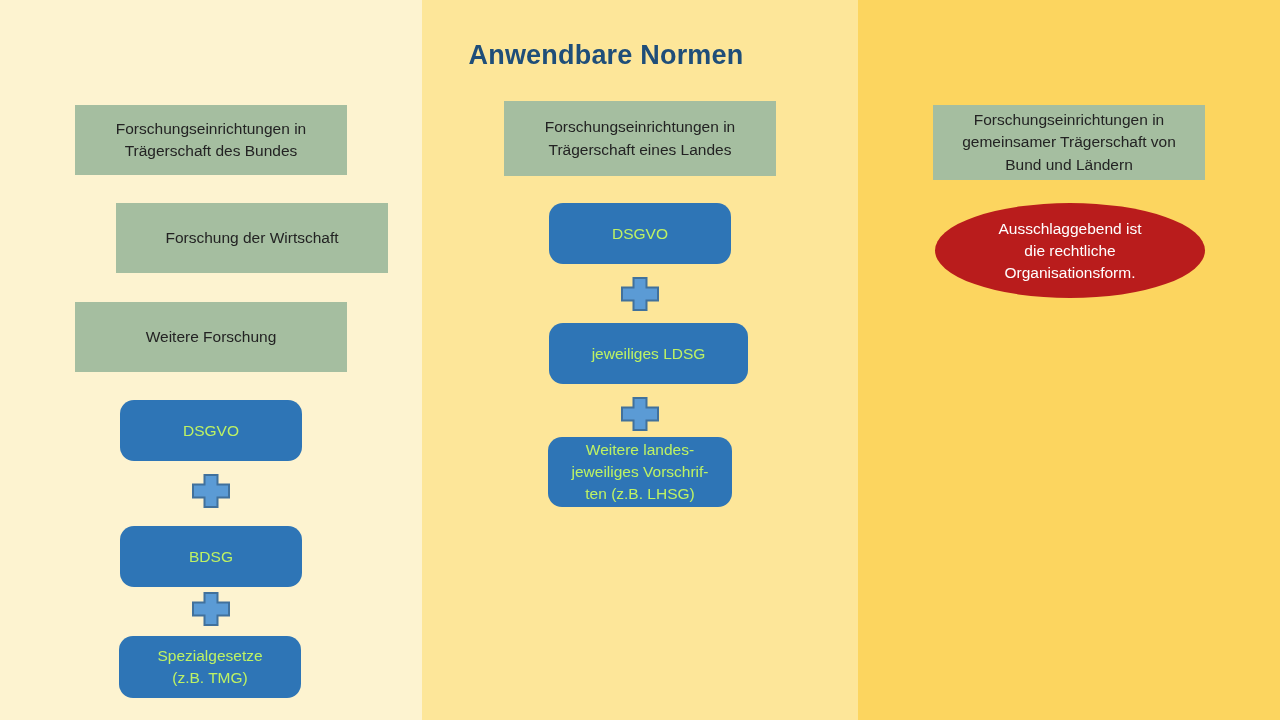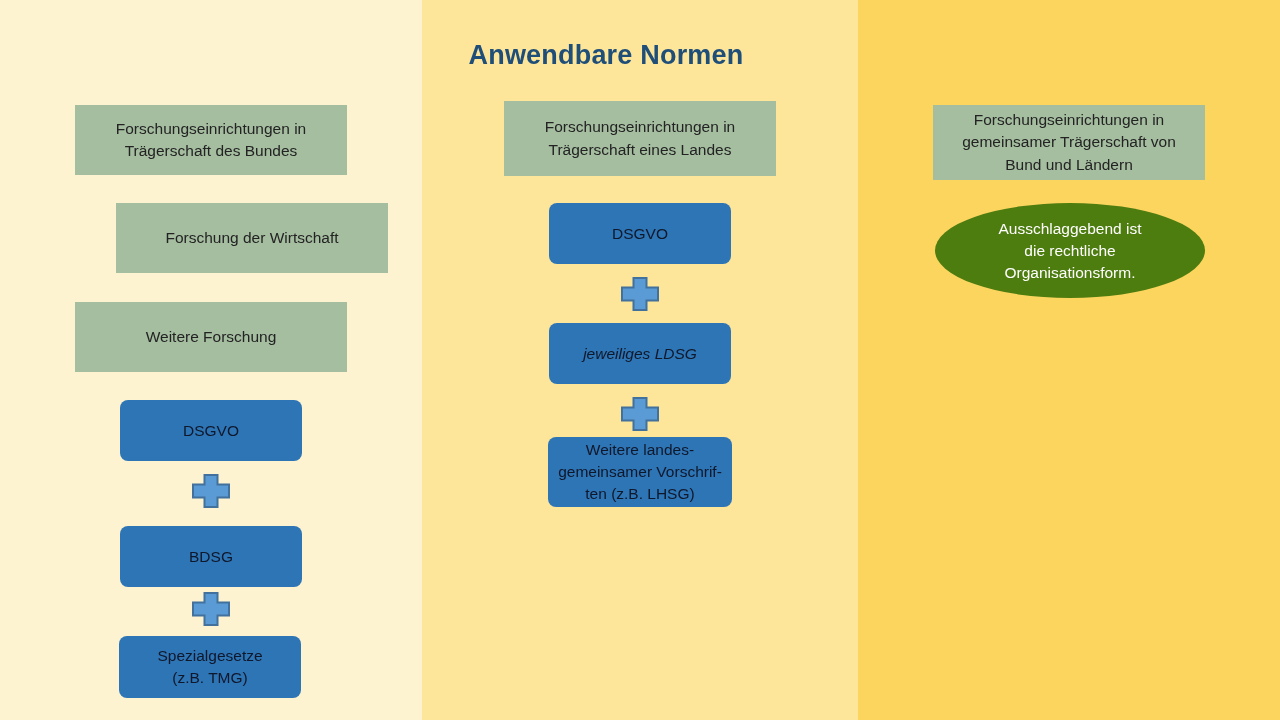--- a/index.html
+++ b/index.html
@@ -28,32 +28,32 @@
     background: #A5BEA0; color: #232323;
     font-size: 15.5px; line-height: 1.45; padding: 4px 10px;
   }
   .g1 { left: 75px;  top: 105px; width: 272px; height: 70px; }
   .g2 { left: 75px;  top: 203px; width: 272px; height: 70px; margin-left: 41px; }
   .g3 { left: 75px;  top: 302px; width: 272px; height: 70px; }
   .g4 { left: 504px; top: 101px; width: 272px; height: 75px; }
   .g5 { left: 933px; top: 105px; width: 272px; height: 75px; }
 
   .bbox {
-    background: #2E75B6; color: #0f172a; border-radius: 8px;
+    background: #2E75B6; color: #bef264; border-radius: 14px;
     font-size: 15.5px; line-height: 1.4; padding: 8px 8px;
   }
   .b1 { left: 120px; top: 400px; width: 182px; height: 61px; }
   .b2 { left: 120px; top: 518px; width: 182px; height: 61px; margin-top: 8px; }
   .b3 { left: 119px; top: 636px; width: 182px; height: 62px; }
   .b4 { left: 549px; top: 203px; width: 182px; height: 61px; }
-  .b5 { left: 549px; top: 323px; width: 182px; height: 61px; font-style: italic; }
+  .b5 { left: 549px; top: 323px; width: 199px; height: 61px; }
   .b6 { left: 548px; top: 437px; width: 184px; height: 70px; }
 
   .ellipse {
-    background: #4d7c0f; color: #FFFFFF; border-radius: 50%;
+    background: #b91c1c; color: #FFFFFF; border-radius: 50%;
     font-size: 15.5px; line-height: 1.42; padding: 8px 24px;
   }
   .e1 { left: 935px; top: 203px; width: 270px; height: 95px; }
   .e2 { left: 935px; top: 323px; width: 270px; height: 95px; }
 
   .plus { position: absolute; width: 38px; height: 34px; }
   .p1 { left: 192px; top: 474px; }
   .p2 { left: 192px; top: 592px; }
   .p3 { left: 621px; top: 277px; }
   .p4 { left: 621px; top: 397px; }
@@ -89,21 +89,21 @@
 Trägerschaft eines Landes</div>
   <div class="box bbox b4">DSGVO</div>
   <svg class="plus p3" viewBox="0 0 38 34">
     <path d="M12.5 1 H25.5 V10.5 H37 V23.5 H25.5 V33 H12.5 V23.5 H1 V10.5 H12.5 Z" fill="#5B9BD5" stroke="#41719C" stroke-width="2"></path>
   </svg>
   <div class="box bbox b5">jeweiliges LDSG</div>
   <svg class="plus p4" viewBox="0 0 38 34">
     <path d="M12.5 1 H25.5 V10.5 H37 V23.5 H25.5 V33 H12.5 V23.5 H1 V10.5 H12.5 Z" fill="#5B9BD5" stroke="#41719C" stroke-width="2"></path>
   </svg>
   <div class="box bbox b6">Weitere landes-
-gemeinsamer Vorschrif-
+jeweiliges Vorschrif-
 ten (z.B. LHSG)</div>
 
   <div class="box gbox g5">Forschungseinrichtungen in
 gemeinsamer Trägerschaft von
 Bund und Ländern</div>
   <div class="box ellipse e1">Ausschlaggebend ist
 die rechtliche
 Organisationsform.</div>
 
 </div>

